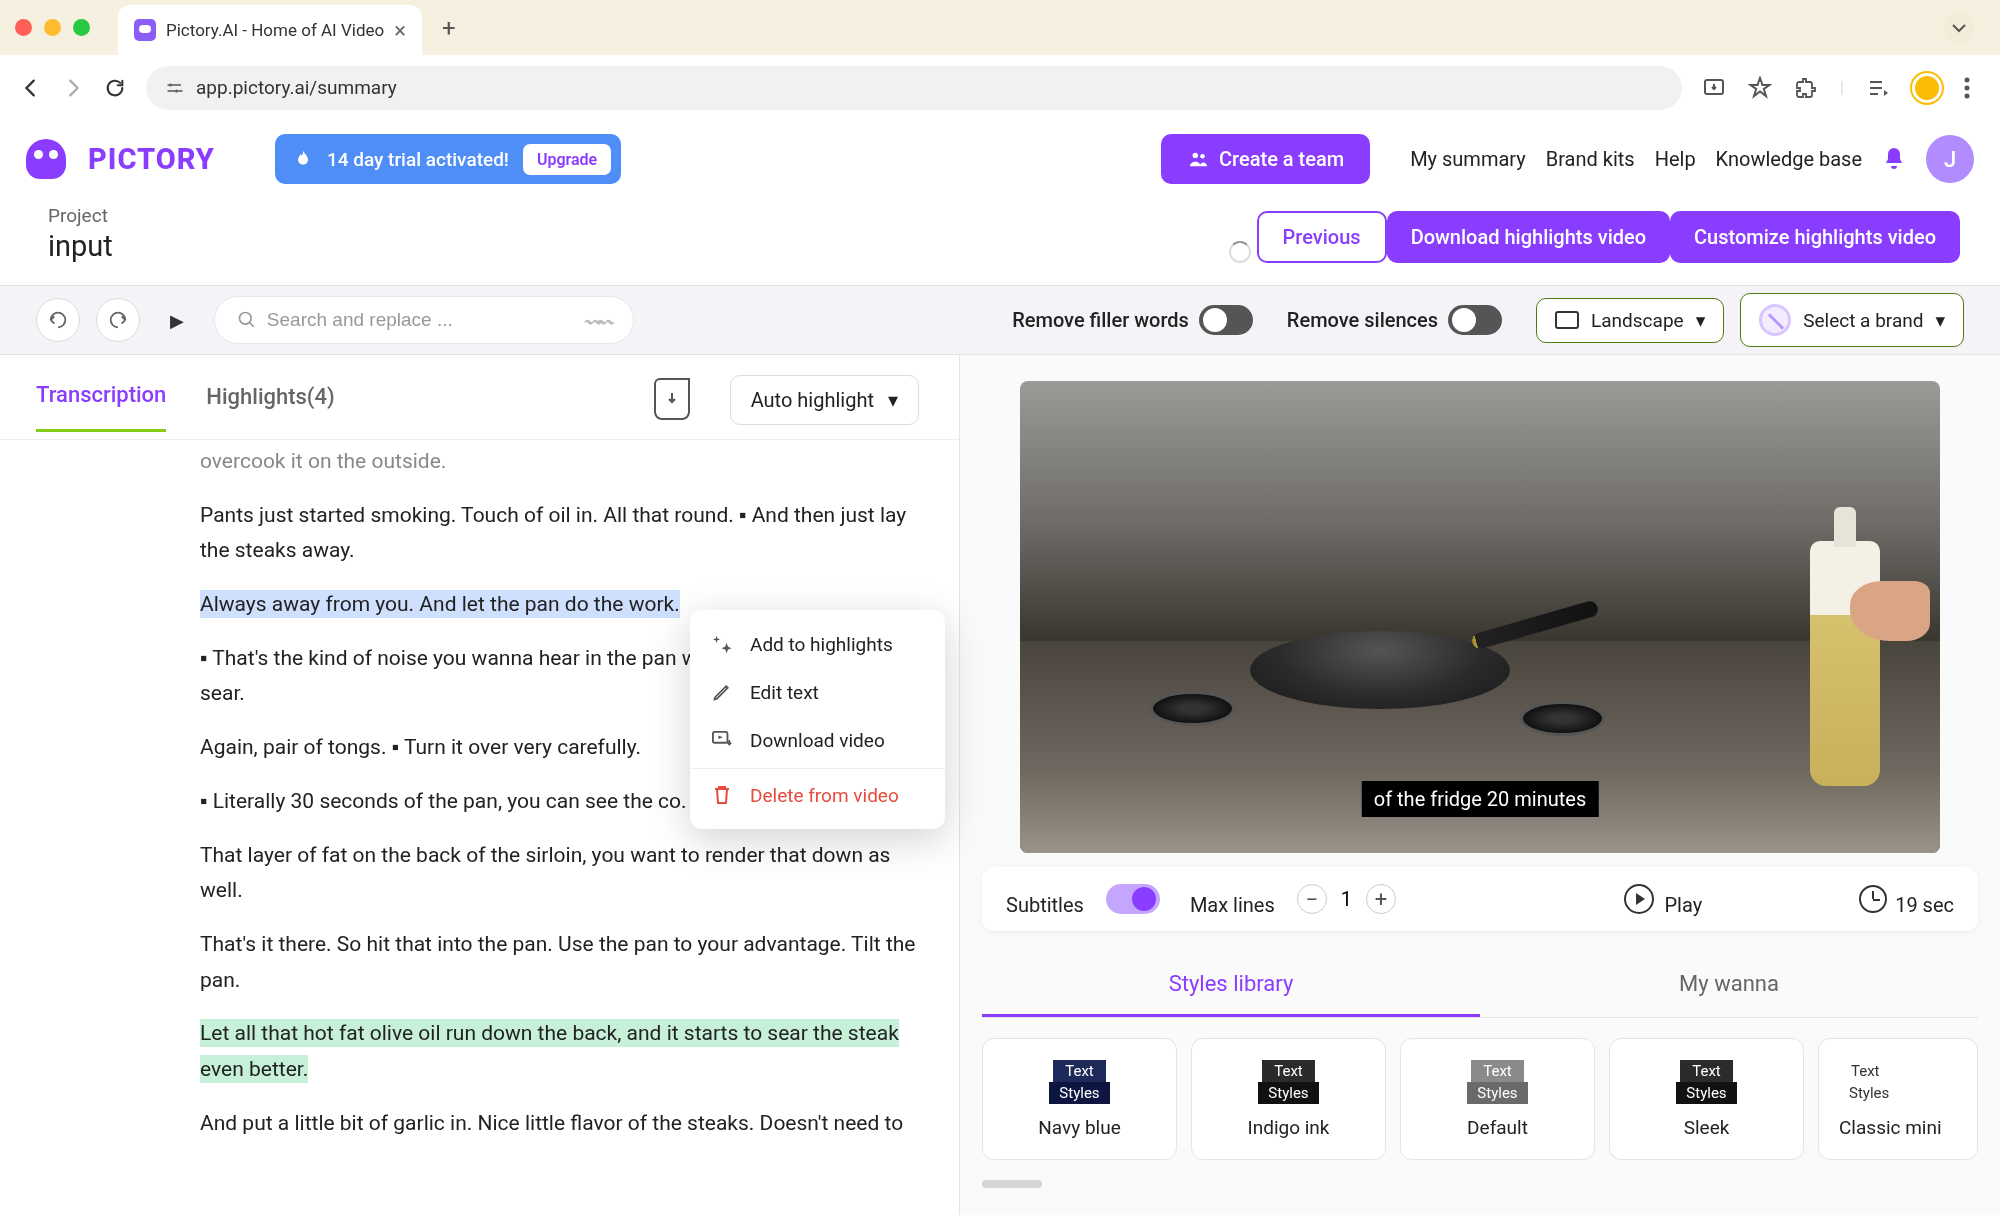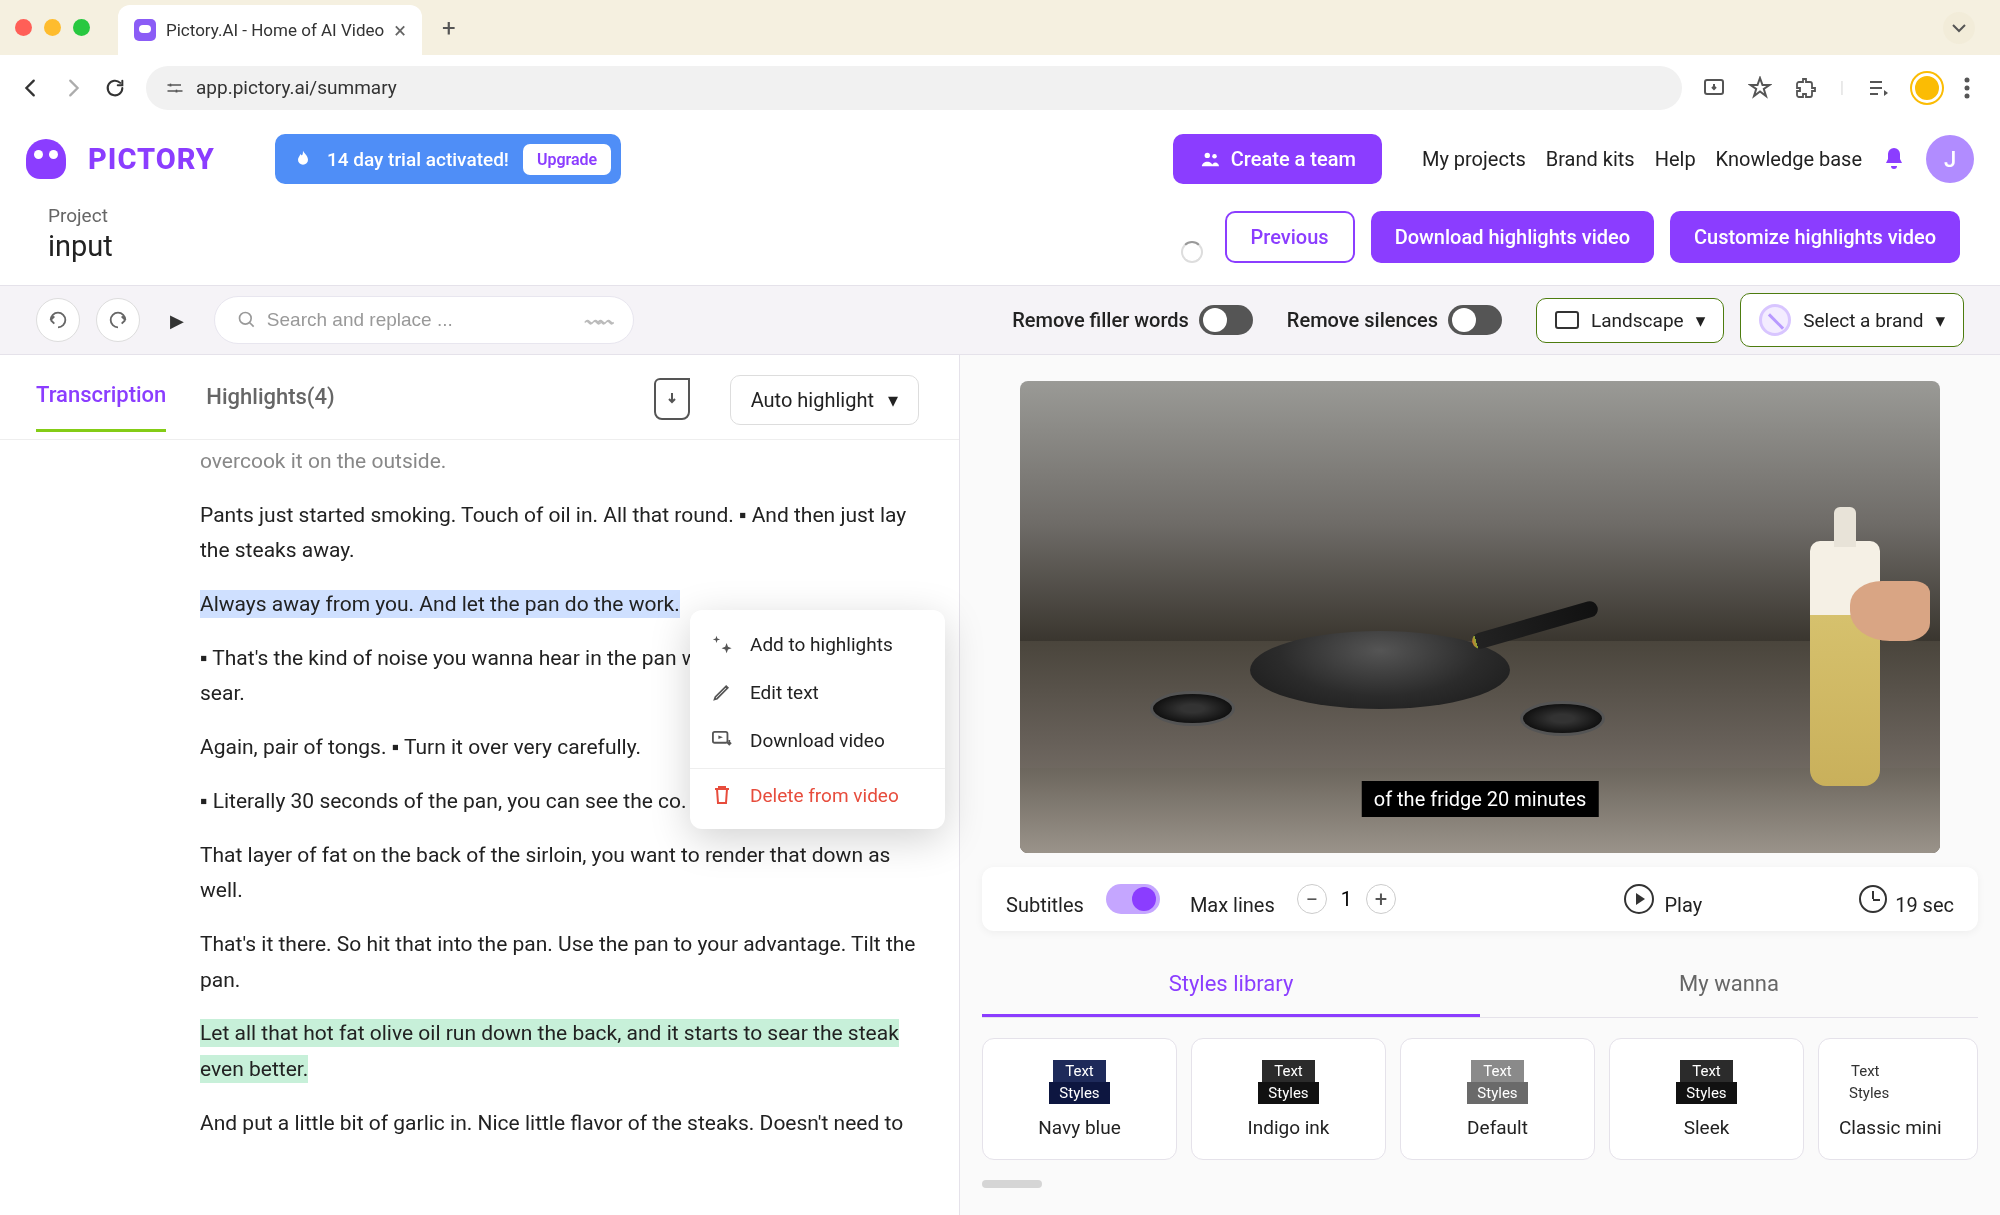--- a/index.html
+++ b/index.html
@@ -42,21 +42,21 @@
   .logo-text { font-size: 29px; font-weight: 800; color: #8b3dff; letter-spacing: 1px; }
   .trial-banner { display: flex; align-items: center; background: #4f8ef7; color: #fff; border-radius: 10px; padding: 0 10px 0 18px; height: 50px; gap: 14px; margin-left: 40px; }
   .trial-text { font-size: 19px; font-weight: 500; }
   .upgrade-btn { background: #fff; color: #8b3dff; border-radius: 7px; padding: 6px 14px; font-size: 16px; font-weight: 600; cursor: pointer; }
   .header-spacer { flex: 1; }
   .team-btn { display: flex; align-items: center; gap: 10px; background: #8b3dff; color: #fff; border-radius: 10px; padding: 0 26px; height: 50px; font-size: 20px; font-weight: 500; cursor: pointer; }
   .nav-link { font-size: 20px; color: #222; cursor: pointer; }
   .bell-icon { color: #8b3dff; font-size: 24px; cursor: pointer; }
   .avatar { width: 48px; height: 48px; border-radius: 50%; background: #b18cff; color: #fff; display: flex; align-items: center; justify-content: center; font-size: 22px; font-weight: 500; cursor: pointer; }
 
-  .project-row { display: flex; align-items: flex-end; padding: 6px 40px 22px 48px; gap: 16px; }
+  .project-row { display: flex; align-items: flex-end; padding: 6px 40px 22px 48px; }
   .project-labels { display: flex; flex-direction: column; }
   .project-label { font-size: 19px; color: #666; }
   .project-name { font-size: 29px; color: #222; margin-top: 2px; }
   .project-spacer { flex: 1; }
   .spinner { width: 22px; height: 22px; border: 2px solid #ddd; border-top-color: #999; border-radius: 50%; margin-right: 6px; }
   .btn-outline { border: 2px solid #8b3dff; color: #8b3dff; background: #fff; border-radius: 10px; padding: 12px 24px; font-size: 20px; font-weight: 500; cursor: pointer; }
   .btn-primary { background: #8b3dff; color: #fff; border-radius: 10px; padding: 14px 24px; font-size: 20px; font-weight: 500; cursor: pointer; }
 
   .toolbar { display: flex; align-items: center; background: #f5f3f7; height: 70px; padding: 0 36px; gap: 16px; border-top: 1px solid #e5e2ea; border-bottom: 1px solid #e5e2ea; }
   .circle-btn { width: 44px; height: 44px; border-radius: 50%; background: #fff; border: 1px solid #ddd; display: flex; align-items: center; justify-content: center; cursor: pointer; color: #666; font-size: 22px; }
@@ -252,21 +252,21 @@
     </div>
     <div class="header-spacer"></div>
     <div class="team-btn">
       <svg width="22" height="18" viewBox="0 0 24 20">
           <circle cx="9" cy="6" r="3" fill="#fff"></circle>
           <circle cx="17" cy="7" r="2.5" fill="#fff"></circle>
           <path d="M3 18c0-3 3-5 6-5s6 2 6 5M14 18c0-2 2-4 4-4s4 2 4 4" fill="#fff"></path>
         </svg>
       <span>Create a team</span>
     </div>
-    <span class="nav-link" style="margin-left:20px">My projects</span>
+    <span class="nav-link" style="margin-left:20px">My summary</span>
     <span class="nav-link">Brand kits</span>
     <span class="nav-link">Help</span>
     <span class="nav-link">Knowledge base</span>
     <span class="bell-icon">
       <svg width="24" height="26" viewBox="0 0 24 26">
           <path d="M12 2a6 6 0 00-6 6v5l-2 4h16l-2-4V8a6 6 0 00-6-6zM9 20a3 3 0 006 0" fill="#8b3dff"></path>
         </svg>
     </span>
     <div class="avatar">
         <span>J</span>

